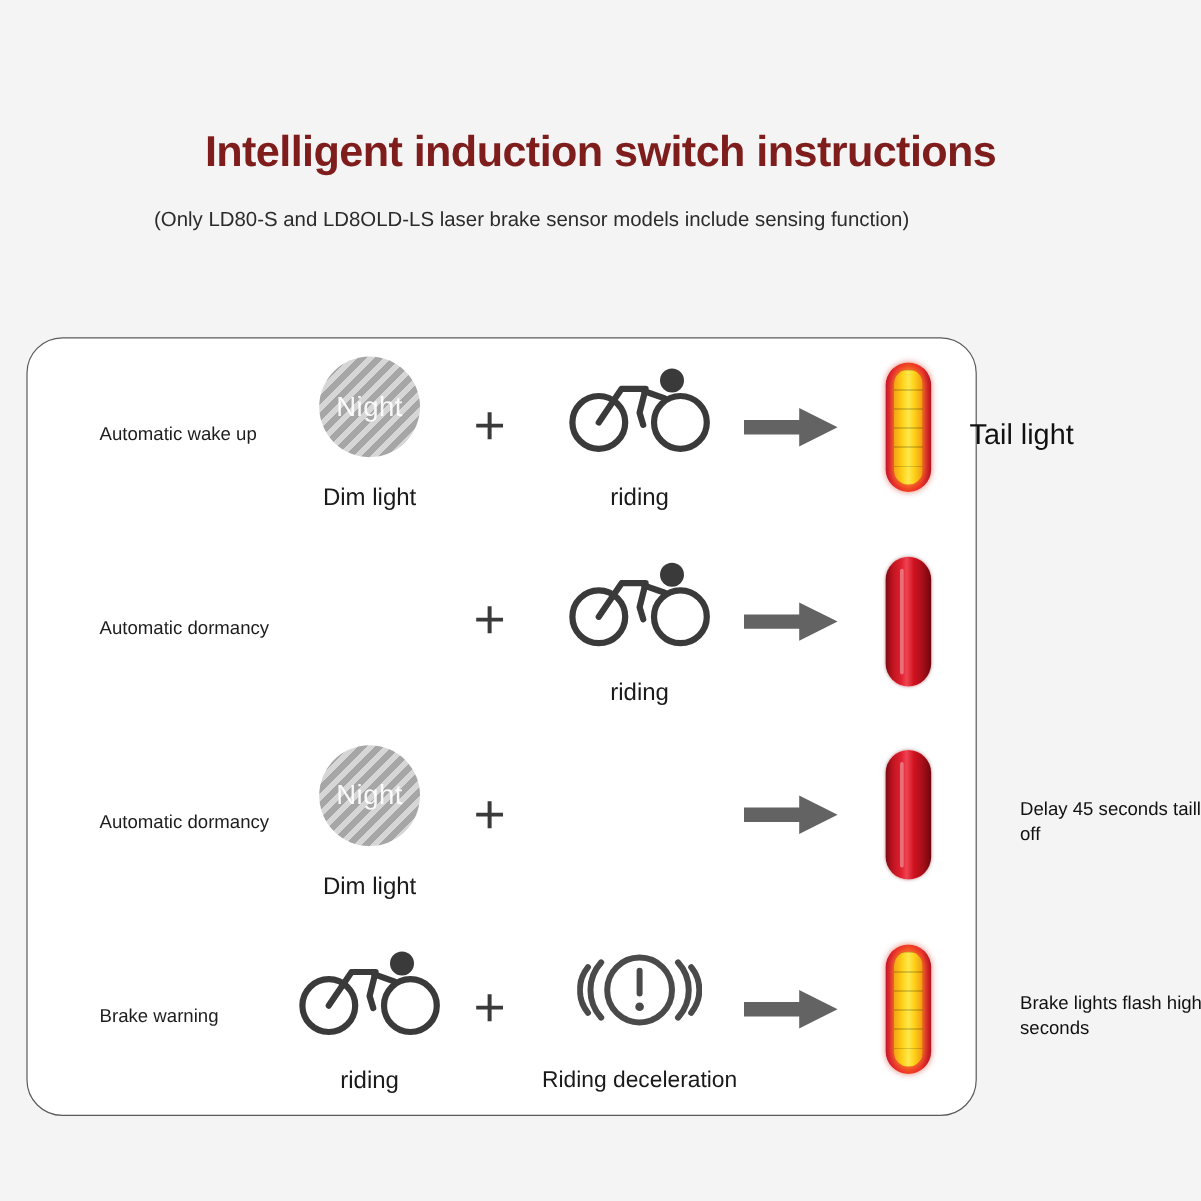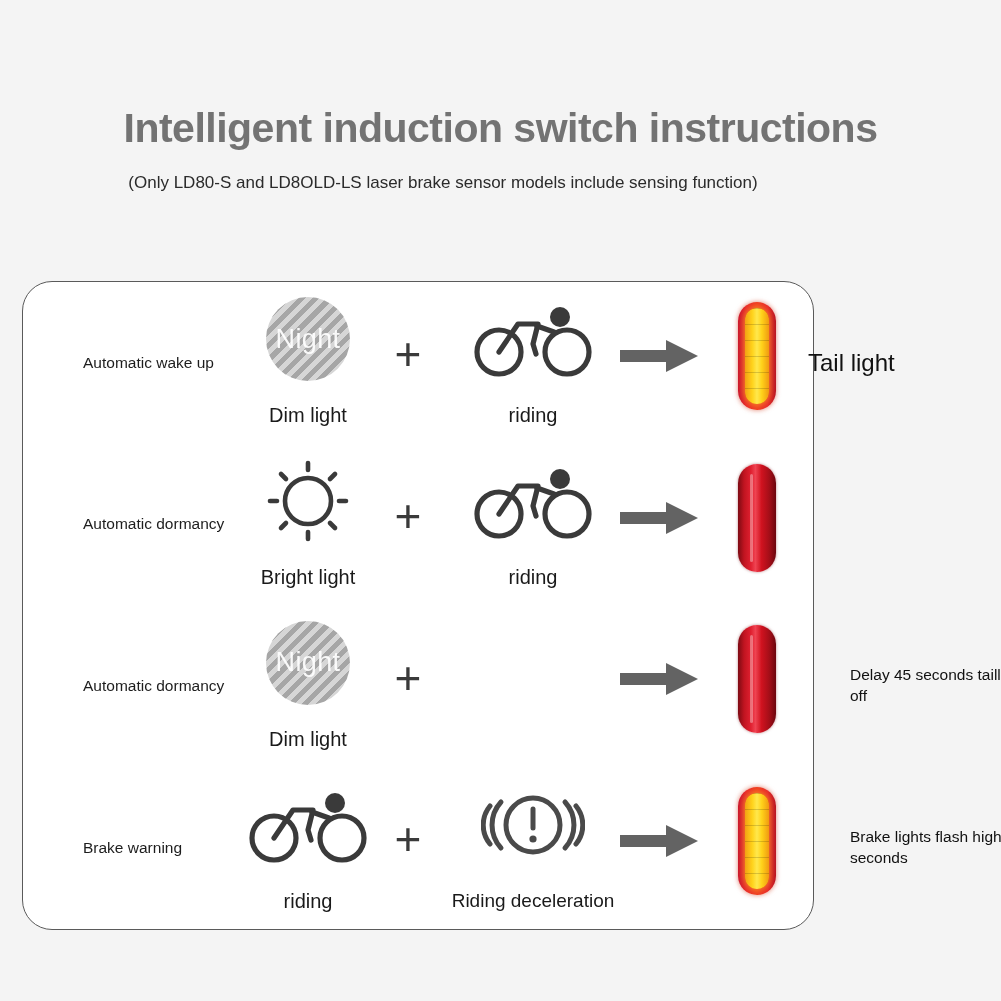--- a/index.html
+++ b/index.html
@@ -15,23 +15,23 @@
     position: relative;
   }
 
   
   .page-title {
     position: absolute;
     top: 106px;
     left: 0;
     width: 1001px;
     text-align: center;
-    font-size: 41px;
+    font-size: 36px;
     font-weight: bold;
-    color: #737373;
+    color: #7f1d1d;
     letter-spacing: -0.5px;
     line-height: 1.1;
     white-space: nowrap;
   }
   .page-subtitle {
     position: absolute;
     top: 173px;
     left: 0;
     width: 886px;
     text-align: center;
@@ -148,21 +148,21 @@
         -45deg,
         #a6a6a6 0px, #a6a6a6 5px,
         #d6d6d6 5px, #d6d6d6 10px
       );
     display: flex;
     align-items: center;
     justify-content: center;
     overflow: hidden;
   }
   .night-label {
-    font-size: 27px;
+    font-size: 23px;
     color: #ffffff;
     opacity: 0.92;
     letter-spacing: 0.4px;
   }
 
   
   .light {
     position: relative;
     width: 38px;
     height: 108px;
@@ -250,38 +250,20 @@
       <div class="light-cell">
         <div class="light on"></div>
       </div>
 
       <div class="col-result big">Tail light</div>
     </div>
 
     <div class="row">
       <div class="col-state">Automatic dormancy</div>
 
-      <div class="col-cond c1">
-        <div class="icon-wrap">
-          <svg width="96" height="96" viewBox="0 0 96 96">
-            <g stroke="#3a3a3a" stroke-width="4.6" fill="none" stroke-linecap="round">
-              <circle cx="48" cy="48" r="23"></circle>
-              <path d="M48 10 V17"></path>
-              <path d="M48 79 V86"></path>
-              <path d="M10 48 H17"></path>
-              <path d="M79 48 H86"></path>
-              <path d="M21 21 L26 26"></path>
-              <path d="M70 70 L75 75"></path>
-              <path d="M75 21 L70 26"></path>
-              <path d="M26 70 L21 75"></path>
-            </g>
-          </svg>
-        </div>
-        <div class="cap">Bright light</div>
-      </div>
 
       <div class="plus">+</div>
 
       <div class="col-cond c2">
         <div class="icon-wrap">
           <svg width="118" height="78" viewBox="0 0 118 78">
             <g fill="none" stroke="#3a3a3a" stroke-width="5.2" stroke-linecap="round" stroke-linejoin="round">
               <circle cx="25" cy="52" r="22"></circle>
               <circle cx="93" cy="52" r="22"></circle>
               <path d="M25 52 L44 24 L64 24 L59 44 L62 54"></path>

